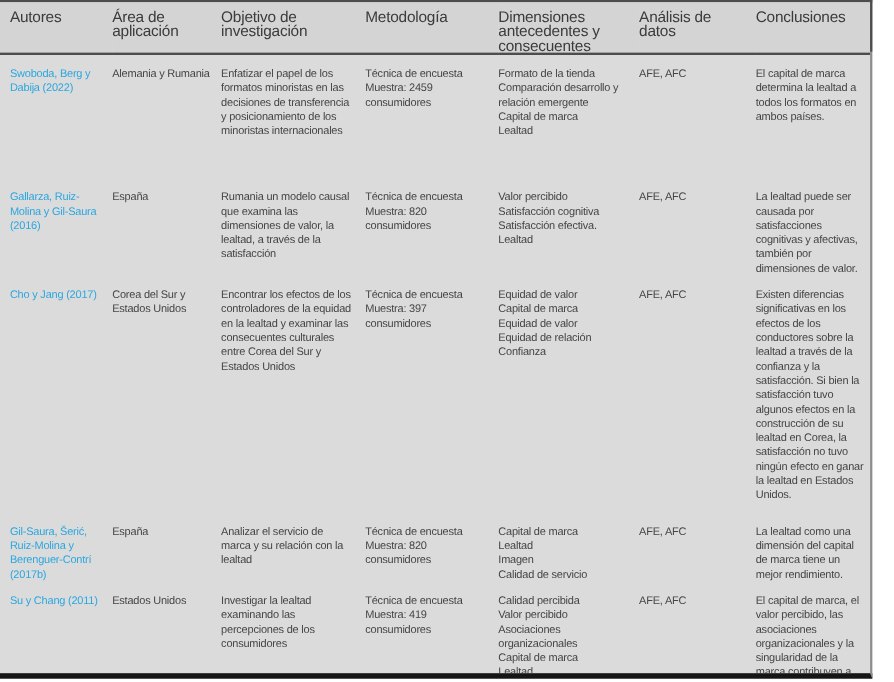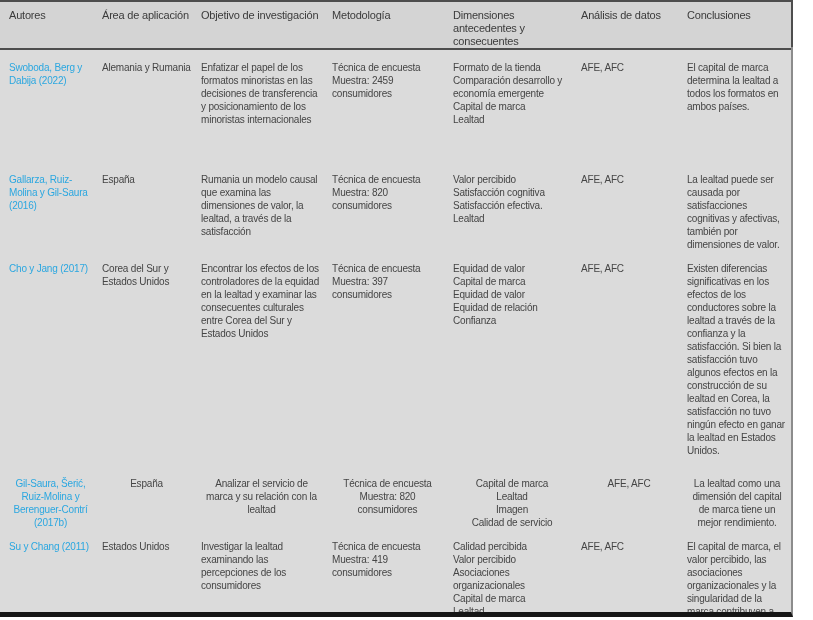--- a/index.html
+++ b/index.html
@@ -38,41 +38,41 @@
   col.c7 { width: 104px; }
 
   thead tr { height: 45px; }
   thead th {
     background: #d4d4d4;
     border-bottom: 2px solid #4d4d4d;
     text-align: left;
     font-weight: normal;
     vertical-align: top;
     padding: 7px 12px 0 0;
-    font-size: 11px;
+    font-size: 14px;
     line-height: 13px;
     letter-spacing: -0.2px;
     color: #3b3b3b;
     margin-left: 24px;
   }
   tbody td {
     vertical-align: top;
     padding: 11px 10px 0 0;
     font-size: 10px;
     line-height: 13px;
     letter-spacing: -0.2px;
     color: #454545;
     white-space: pre-line;
   }
   th:first-child, td:first-child { padding-left: 9px; }
   td.concl { padding-right: 4px; }
   tr.r1 { height: 113px; }
   tr.r2 { height: 87px; }
   tr.r3 { height: 215px; }
-  tr.r4 { height: 61px; text-align: center; }
+  tr.r4 { height: 61px; }
   .author-link {
     color: #2ba7e0;
     cursor: pointer;
   }
   .hdr-right-tick {
     position: absolute; left: 791px; top: 0;
     width: 2px; height: 47px;
     background: #4d4d4d;
   }
 </style>
@@ -103,21 +103,21 @@
         </tr>
       </thead>
       <tbody>
         <tr class="r1">
           <td><span class="author-link">Swoboda, Berg y Dabija (2022)</span></td>
           <td>Alemania y Rumania</td>
           <td>Enfatizar el papel de los formatos minoristas en las decisiones de transferencia y posicionamiento de los minoristas internacionales</td>
           <td>Técnica de encuesta
 Muestra: 2459 consumidores</td>
           <td>Formato de la tienda
-Comparación desarrollo y economía emergente
+Comparación desarrollo y relación emergente
 Capital de marca
 Lealtad</td>
           <td>AFE, AFC</td>
           <td class="concl">El capital de marca determina la lealtad a todos los formatos en ambos países.</td>
         </tr>
         <tr class="r2">
           <td><span class="author-link">Gallarza, Ruiz-Molina y Gil-Saura (2016)</span></td>
           <td>España</td>
           <td>Rumania un modelo causal que examina las dimensiones de valor, la lealtad, a través de la satisfacción</td>
           <td>Técnica de encuesta

